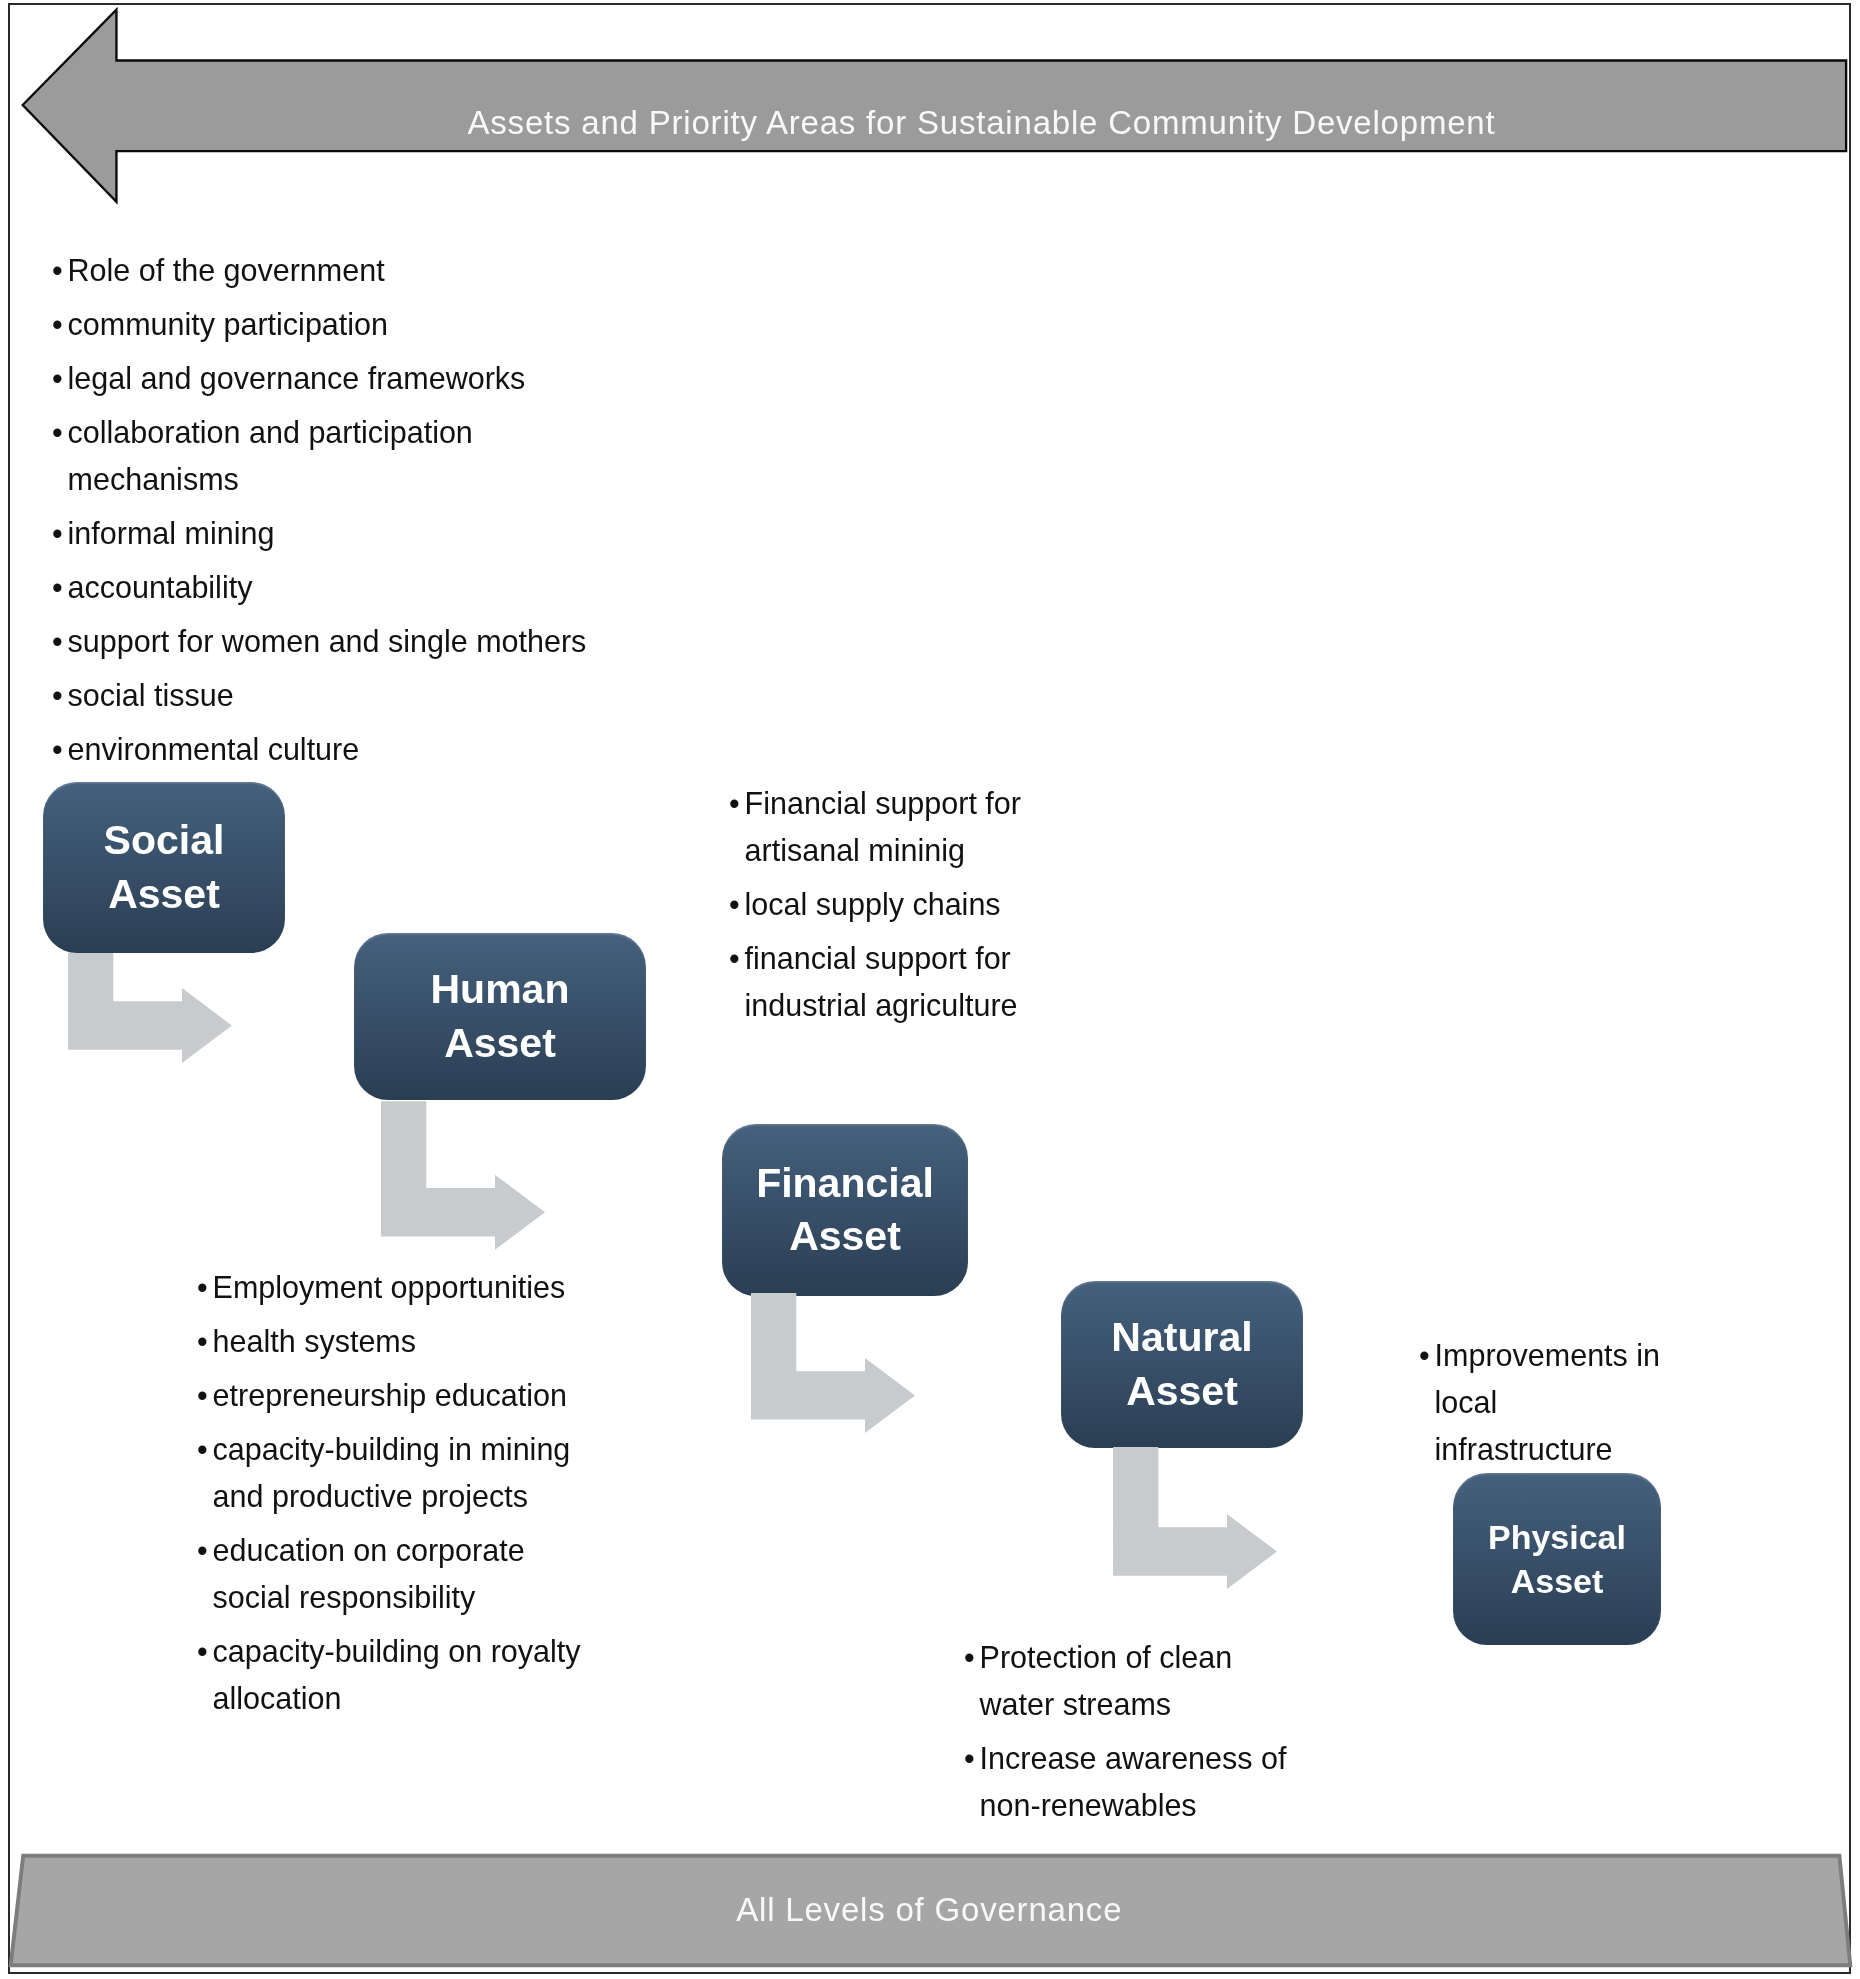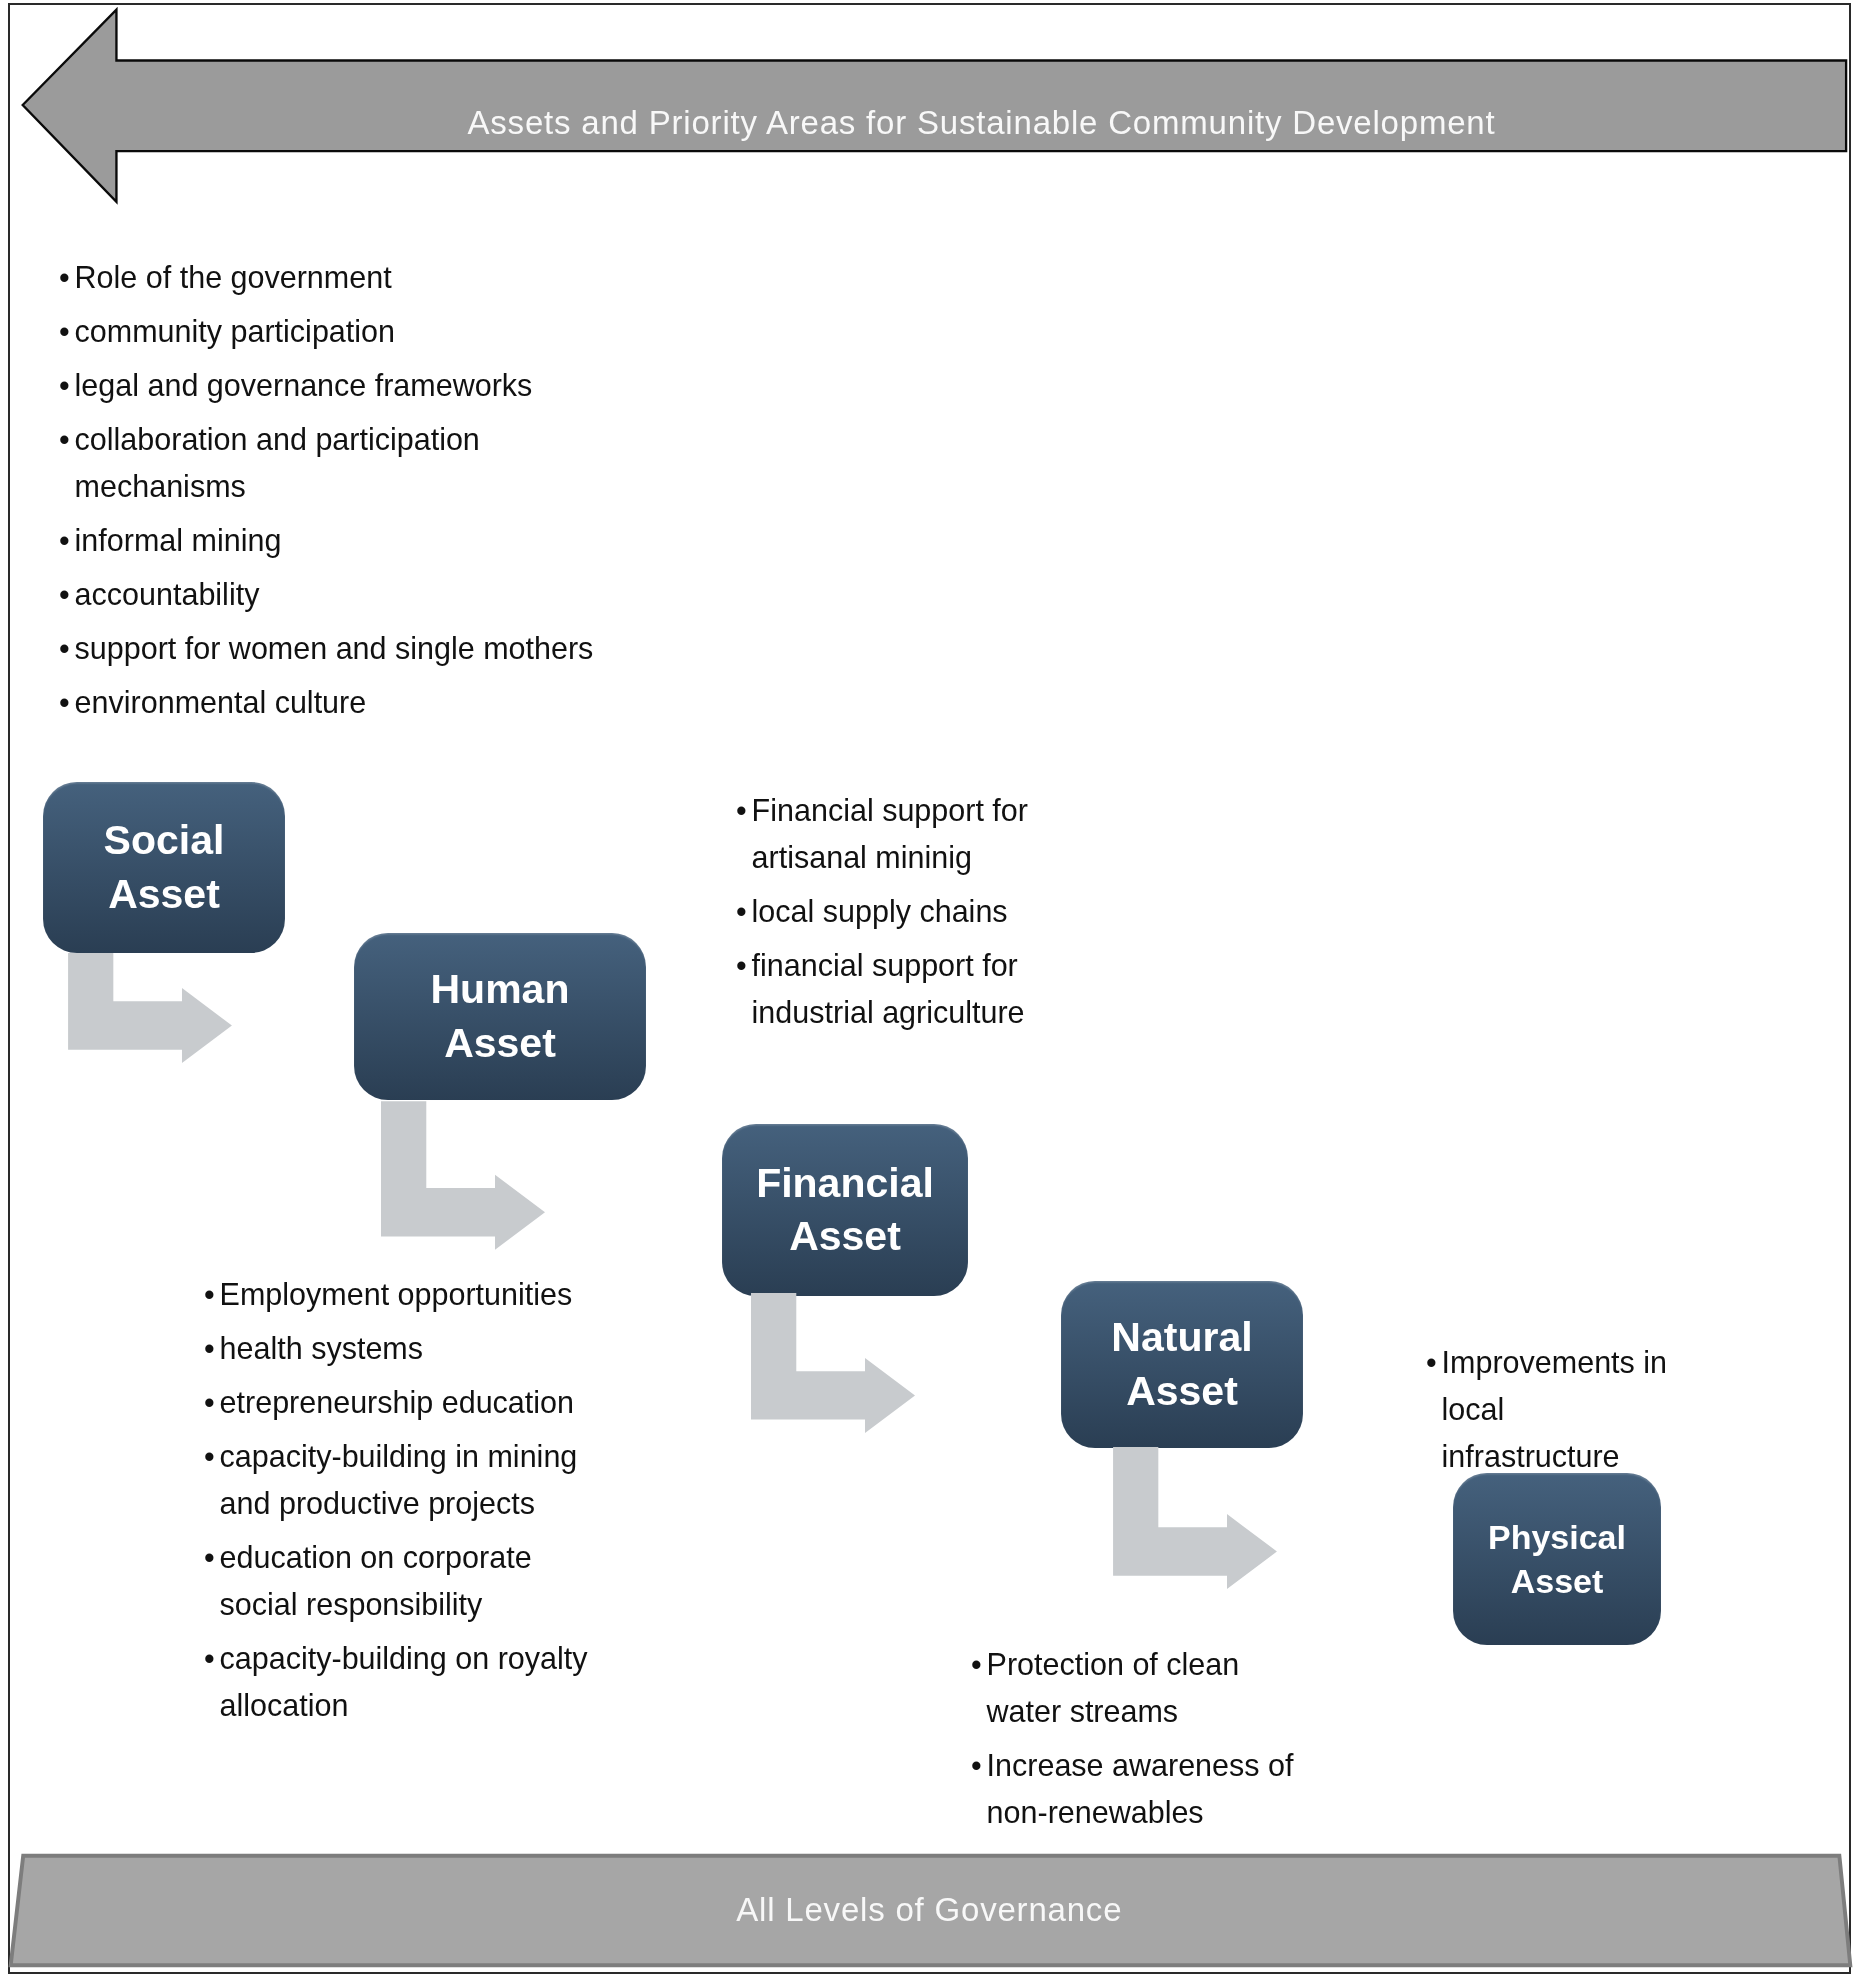--- a/index.html
+++ b/index.html
@@ -38,21 +38,21 @@
     display:flex; align-items:center; justify-content:center;
     box-shadow:inset 0 1.6px 1.6px rgba(255,255,255,0.18);
   }
   .asset-label {
     white-space:pre-line; text-align:center;
     color:#ffffff; font-size:41px; font-weight:700; line-height:1.3;
   }
   #box-physical .asset-label { font-size:34px; }
 
   .bullet-list {
-    position:absolute; margin:15px; padding:0; list-style:none;
+    position:absolute; margin:8px; padding:0; list-style:none;
     font-size:30.5px; line-height:47px; color:#111111;
   }
   .bullet-item {
     padding-left:15.6px; white-space:pre-line; margin-bottom:7px;
   }
   .bullet-item::before {
     content:"\2022";
     display:inline-block; width:15.6px; margin-left:-15.6px;
   }
 </style>
@@ -70,20 +70,21 @@
 
   <ul class="bullet-list" style="left:44px; top:239px; width:594px;">
       <li class="bullet-item">Role of the government</li>
       <li class="bullet-item">community participation</li>
       <li class="bullet-item">legal and governance frameworks</li>
       <li class="bullet-item">collaboration and participation
 mechanisms</li>
       <li class="bullet-item">informal mining</li>
       <li class="bullet-item">accountability</li>
       <li class="bullet-item">support for women and single mothers</li>
+      <li class="bullet-item">social tissue</li>
       <li class="bullet-item">environmental culture</li>
     </ul>
 
   <ul class="bullet-list" style="left:721px; top:772px; width:485px;">
       <li class="bullet-item">Financial support for
 artisanal mininig</li>
       <li class="bullet-item">local supply chains</li>
       <li class="bullet-item">financial support for
 industrial agriculture</li>
     </ul>

